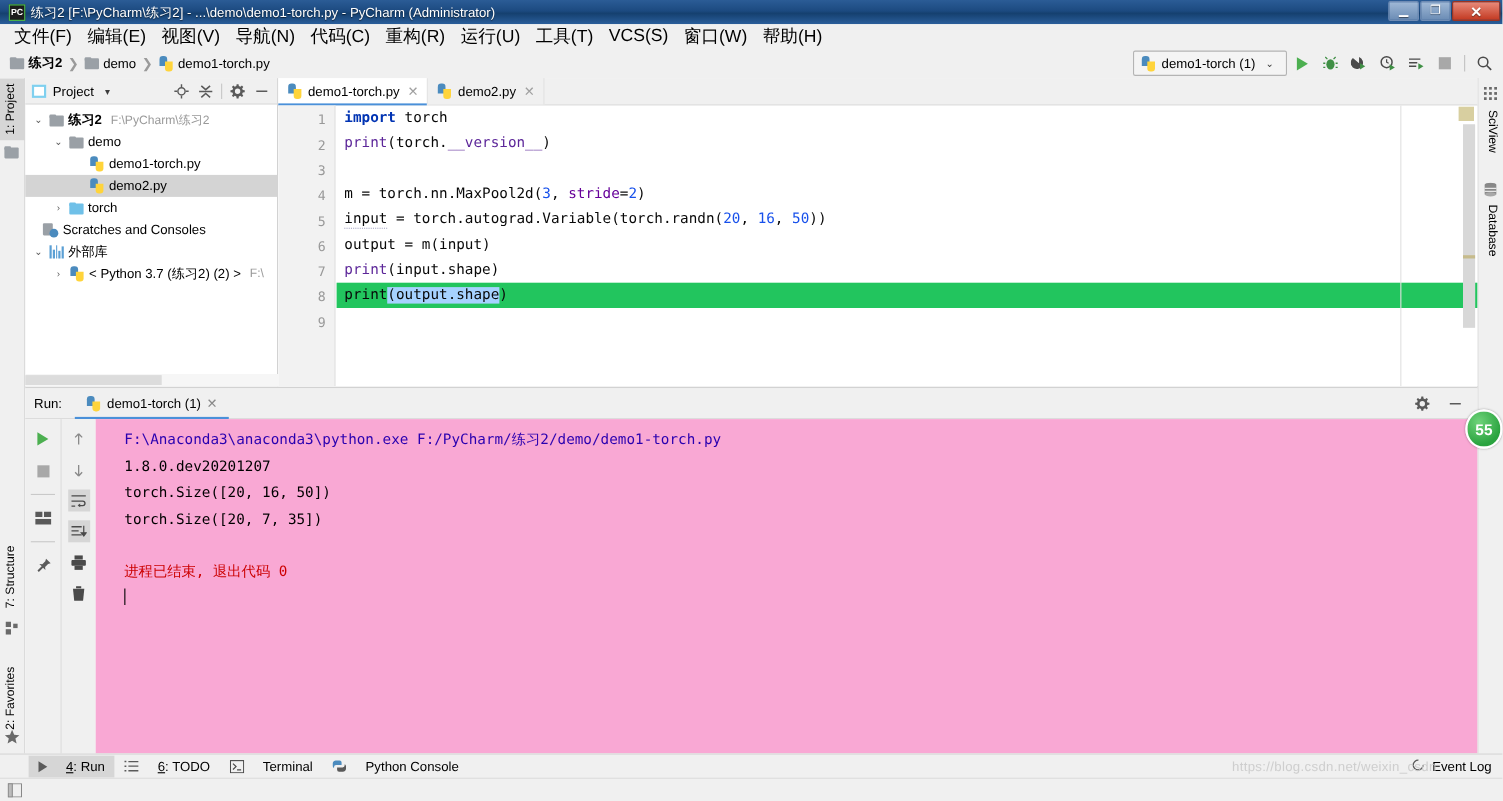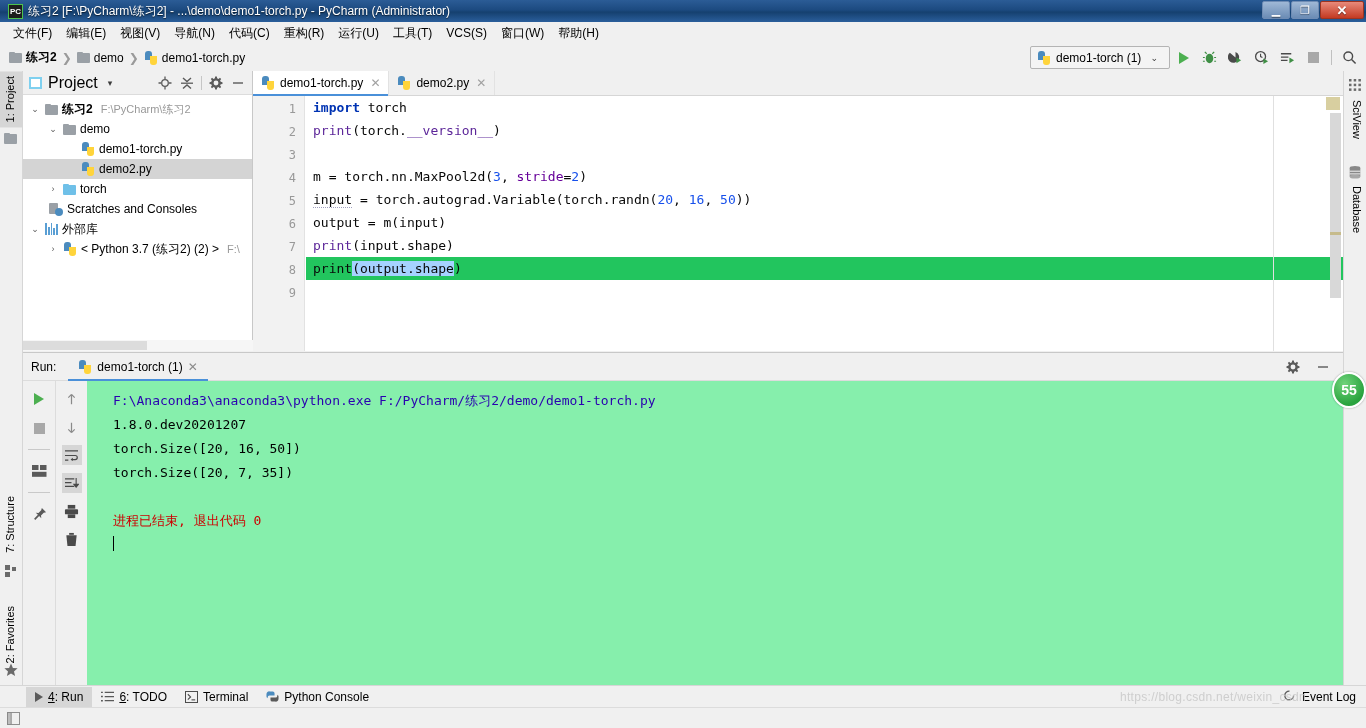--- a/index.html
+++ b/index.html
@@ -45,21 +45,21 @@
   }
   .win-glyph { color: #fff; font-size: 11px; line-height: 1; text-shadow: 0 1px 1px rgba(0,0,0,.5); }
   .win-btn.close .win-glyph { font-size: 13px; font-weight: bold; }
 
   
   .menubar {
     position: absolute; left: 0; top: 22px; width: 1366px; height: 22px;
     background: #f0f0f0; display: flex; align-items: center; padding-left: 6px;
   }
   .menu-item {
-    padding: 3px 7px; font-size: 12px; color: #000; white-space: nowrap; cursor: default;
+    padding: 3px 7px; font-size: 16px; color: #000; white-space: nowrap; cursor: default;
   }
 
   
   .navbar {
     position: absolute; left: 0; top: 44px; width: 1366px; height: 27px;
     background: #f0f0f0; display: flex; align-items: center; padding-left: 6px;
   }
   .crumb { display: flex; align-items: center; gap: 4px; padding: 2px 3px; }
   .crumb-sep { color: #9a9a9a; font-size: 12px; margin: 0 2px; }
   .crumb-label { font-size: 12px; }
@@ -137,21 +137,21 @@
     position: absolute; left: 23px; top: 71px; width: 230px; height: 280px;
     background: #fff; border-right: 1px solid #c8c8c8;
   }
   .proj-header {
     height: 24px; background: #f0f0f0; display: flex; align-items: center;
     padding: 0 6px; gap: 6px; border-bottom: 1px solid #dcdcdc;
   }
   .proj-title-ico {
     width: 13px; height: 12px; background: #fff; border: 2px solid #7fd0ef; flex: none;
   }
-  .proj-title { font-size: 16px; }
+  .proj-title { font-size: 12px; }
   .proj-hdr-spacer { flex: 1; }
   .hdr-ico { width: 16px; height: 16px; display:flex; align-items:center; justify-content:center; color:#555; font-size: 13px; }
   .hdr-sep { width: 1px; height: 14px; background: #c6c6c6; }
 
   .tree { padding-top: 4px; font-size: 12px; }
   .tree-row {
     height: 20px; display: flex; align-items: center; gap: 4px;
     padding-left: 6px; white-space: nowrap; cursor: default;
   }
   .tree-row.selected { background: #d4d4d4; }
@@ -251,21 +251,21 @@
   .run-toolbar2 {
     position:absolute; left:32px; top:28px; width:32px; bottom:0; background:#f0f0f0;
     border-left:1px solid #dcdcdc;
     display:flex; flex-direction:column; align-items:center; padding-top:8px; gap:8px;
   }
   .rt-ico { width:20px; height:20px; display:flex; align-items:center; justify-content:center; color:#5a5a5a; font-size:13px; }
   .rt-ico.boxed { background:#d6d6d6; }
   .rt-divider { width: 22px; height:1px; background:#c9c9c9; margin: 2px 0; }
 
   .console {
-    position:absolute; left:64px; top:28px; right:0; bottom:0; background:#86efac;
+    position:absolute; left:64px; top:28px; right:0; bottom:0; background:#f9a8d4;
     padding: 8px 0 0 26px; overflow: hidden;
   }
   .cl {
     font-family: "DejaVu Sans Mono", monospace; font-size: 13px;
     line-height: 24px; height: 24px; white-space: pre;
   }
   .cl.cmd { color: #2a00b0; }
   .cl.red { color: #cc0000; }
   .caret {
     display:inline-block; width:1px; height:15px; background:#000;
@@ -281,21 +281,21 @@
     font-family: "Liberation Sans", sans-serif;
   }
 
   
   .bottom-bar {
     position: absolute; left: 0; bottom: 21px; width: 1366px; height: 22px;
     background: #f0f0f0; display: flex; align-items: center; padding-left: 26px;
     border-top: 1px solid #d6d6d6;
   }
   .bbtn {
-    display:flex; align-items:center; gap:5px; padding: 3px 9px; font-size: 12px; cursor: default;
+    display:flex; align-items:center; gap:17px; padding: 3px 9px; font-size: 12px; cursor: default;
   }
   .bbtn.active { background: #d6d6d6; }
   .u { text-decoration: underline; }
   .bb-right { margin-left:auto; display:flex; align-items:center; gap:6px; padding-right: 10px; }
 
   
   .status-bar {
     position: absolute; left: 0; bottom: 0; width: 1366px; height: 21px;
     background: #f0f0f0; display: flex; align-items: center; border-top: 1px solid #dcdcdc;
   }
@@ -529,21 +529,21 @@
         <div class="tree-row selected" style="padding-left: 42px;">
           <span class="tw"></span>
           <span class="py-ico"></span>
           <span class="tree-label">demo2.py</span>
         </div>
         <div class="tree-row" style="padding-left: 24px;">
           <span class="tw">›</span>
           <span class="folder-ico blue"></span>
           <span class="tree-label">torch</span>
         </div>
-        <div class="tree-row" style="padding-left: 10px;">
+        <div class="tree-row" style="padding-left: 0;">
           <span class="tw"></span>
           <span class="scratch-ico"></span>
           <span class="tree-label">Scratches and Consoles</span>
         </div>
         <div class="tree-row" style="padding-left: 6px;">
           <span class="tw">⌄</span>
           <span class="lib-ico">
             <i style="height: 12px;"></i>
             <i style="height: 8px;"></i>
             <i style="height: 12px;"></i>

